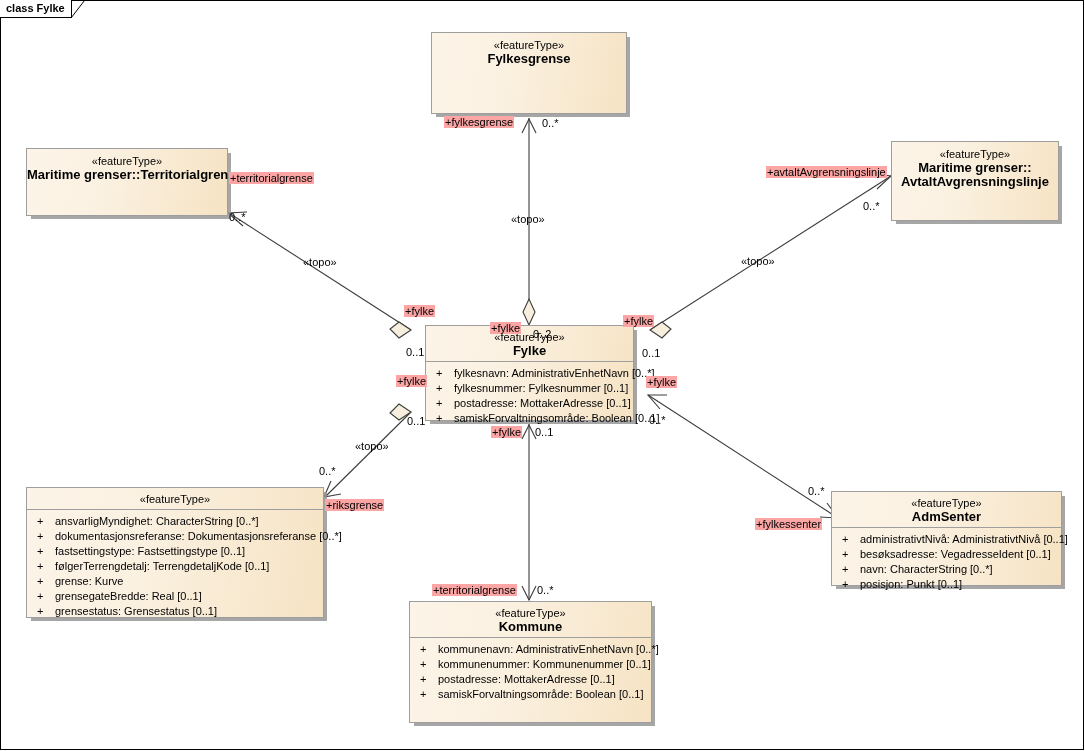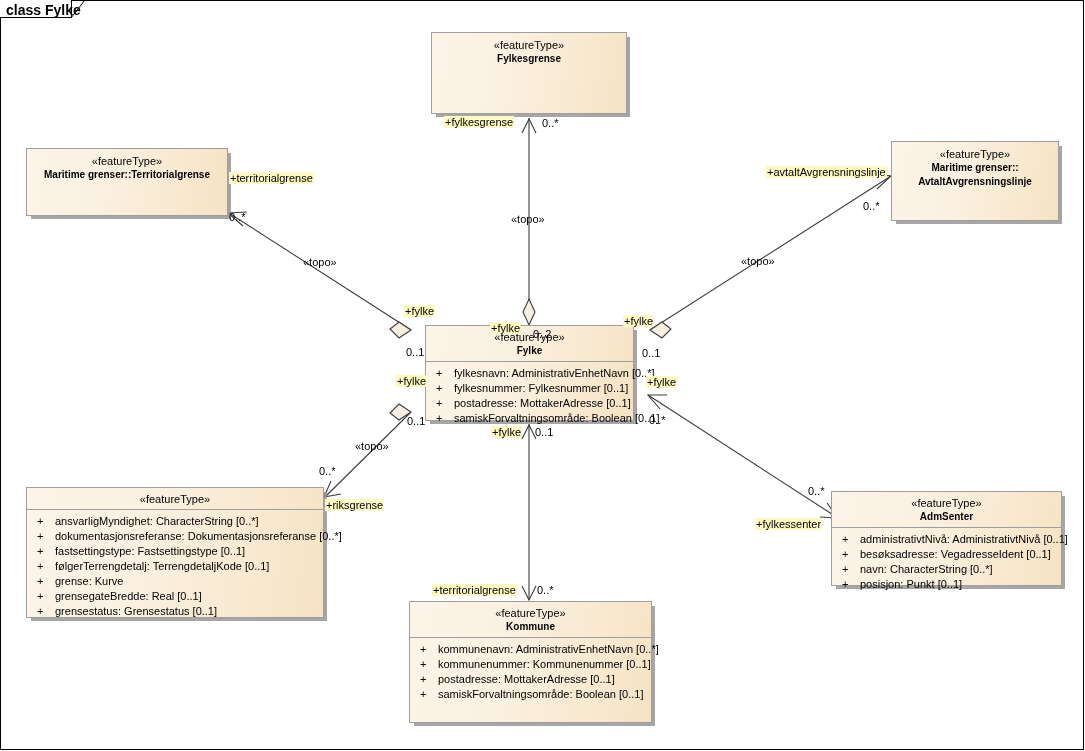--- a/index.html
+++ b/index.html
@@ -44,21 +44,21 @@
     box-sizing: border-box;
   }
   #title-tab .tab-slant {
     position: absolute;
     left: 71px; top: 0;
     width: 14px; height: 18px;
   }
   #title-tab .tab-label {
     position: absolute;
     left: 6px; top: 2px;
-    font-size: 14px;
+    font-size: 11px;
     font-weight: bold;
     color: #000;
     white-space: nowrap;
     letter-spacing: 0px;
   }
 
   
   #links {
     position: absolute;
     left: 0; top: 0;
@@ -95,21 +95,21 @@
     padding-top: 6px;
     padding-bottom: 5px;
   }
   .clsbox .stereo {
     font-size: 11px;
     color: #000;
     line-height: 13px;
     white-space: nowrap;
   }
   .clsbox .cname {
-    font-size: 10px;
+    font-size: 13px;
     font-weight: bold;
     color: #000;
     line-height: 14px;
     white-space: nowrap;
   }
   .clsbox .sep {
     height: 1px;
     background: #9e9e9e;
     margin: 0;
   }
@@ -133,21 +133,21 @@
   }
   .clsbox .attr .sig {
     flex: 1 1 auto;
   }
 
   
   .lbl {
     position: absolute;
     font-size: 11px;
     color: #000;
-    background: #fef9c3;
+    background: #fca5a5;
     white-space: nowrap;
     z-index: 20;
     line-height: 12px;
     padding: 0 1px;
   }
   .lbl.nb { background: transparent; }
   .lbl.stereo-lbl { font-size: 11px; }
 </style>
 </head>
 <body>

